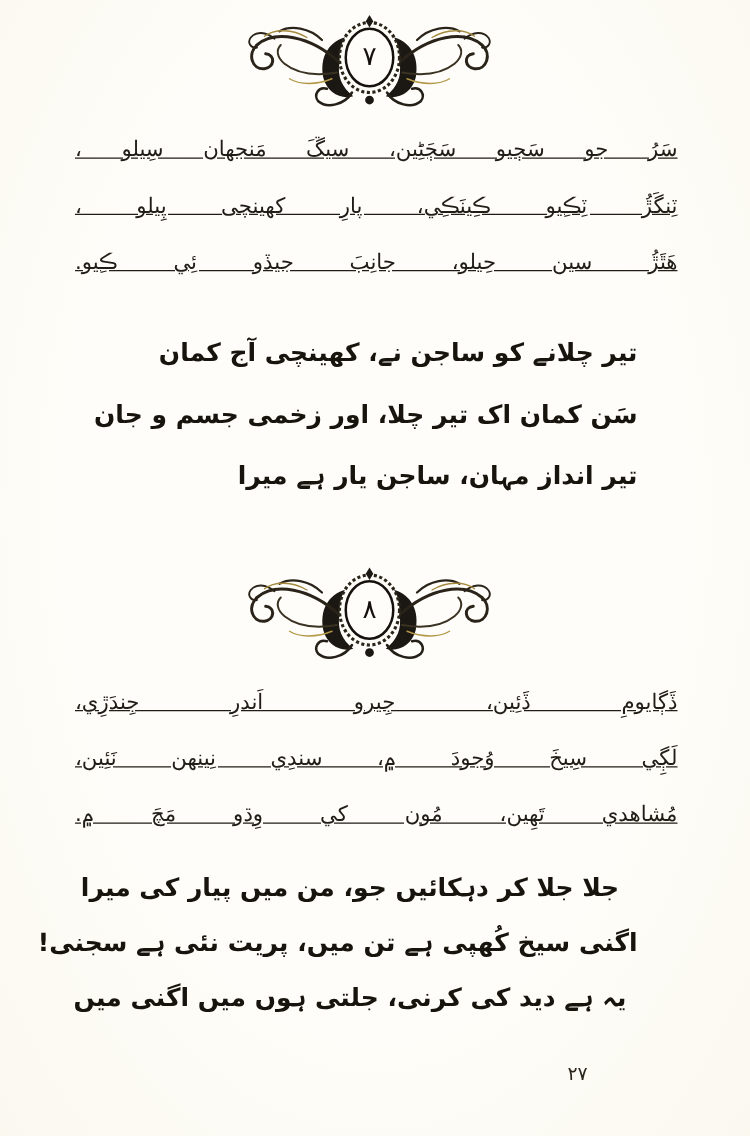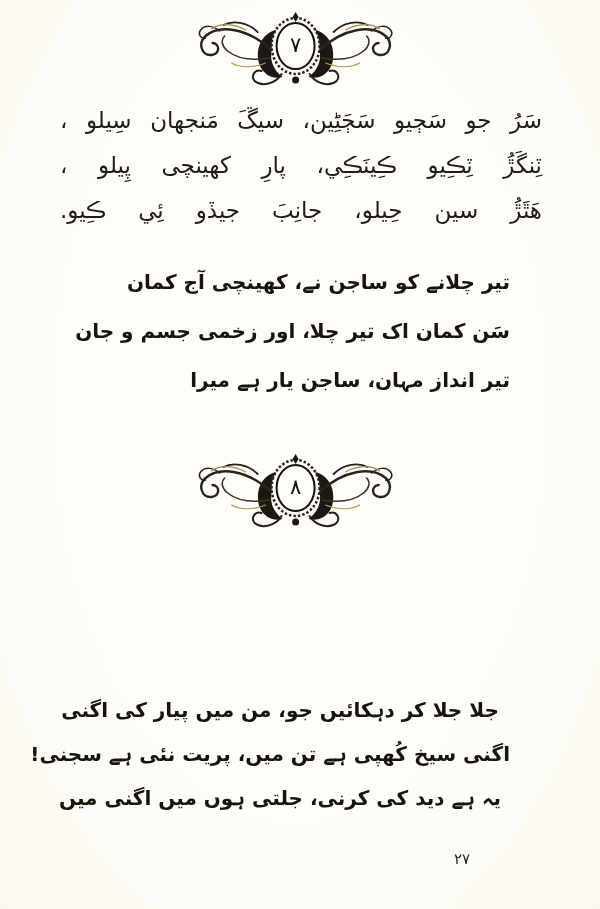--- a/index.html
+++ b/index.html
@@ -33,25 +33,26 @@
 
   
   .sindhi-block {
     position: absolute; left: 60px; width: 482px;
     direction: rtl;
   }
   .sindhi-line {
     direction: rtl;
     text-align: justify;
     text-align-last: justify;
-    font-size: 23px;
+    font-size: 17px;
     line-height: 45px;
     color: #201c16;
     letter-spacing: 0.2px;
     white-space: nowrap;
+    text-decoration: underline;
   }
   .sindhi-1 { top: 98px; }
   .sindhi-2 { top: 540px; }
 
   
   .urdu-block {
     position: absolute; left: 50px; width: 460px;
     direction: rtl;
   }
   .urdu-line {
@@ -136,22 +137,27 @@
       <use href="#flourish-left"></use>
       <use href="#flourish-left" transform="translate(220,0) scale(-1,1)"></use>
       <ellipse cx="110" cy="36" rx="24" ry="28" fill="#fdfcf7" stroke="#2a2419" stroke-width="2.5" stroke-dasharray="2.5 2"></ellipse>
       <ellipse cx="110" cy="36" rx="19" ry="23" fill="#fefdf9" stroke="#15110d" stroke-width="2"></ellipse>
       <path d="M110 2 L113 7 L110 12 L107 7 Z" fill="#1b1713"></path>
       <circle cx="110" cy="70" r="3.5" fill="#1b1713"></circle>
     </svg>
     <span class="medallion-number">۸</span>
   </div>
 
+  <div class="sindhi-block sindhi-2">
+    <div class="sindhi-line">ڏَڳايومِ ڏَئِين، جِيرو اَندرِ جِندَڙِي،</div>
+    <div class="sindhi-line">لَڳِي سِيخَ وُجودَ ۾، سندِي نِينهن نَئِين،</div>
+    <div class="sindhi-line">مُشاهدي تَهِين، مُون کي وِڌو مَچَ ۾.</div>
+  </div>
 
   <div class="urdu-block urdu-2">
-    <div class="urdu-line">جلا جلا کر دہکائیں جو، من میں پیار کی اگنی</div>
+    <div class="urdu-line">جلا جلا کر دہکائیں جو، من میں پیار کی میرا</div>
     <div class="urdu-line">اگنی سیخ کُھپی ہے تن میں، پریت نئی ہے سجنی!</div>
     <div class="urdu-line">یہ ہے دید کی کرنی، جلتی ہوں میں اگنی میں</div>
   </div>
 
   <div class="page-number">۲۷</div>
 
 </div>
 
 </body></html>

